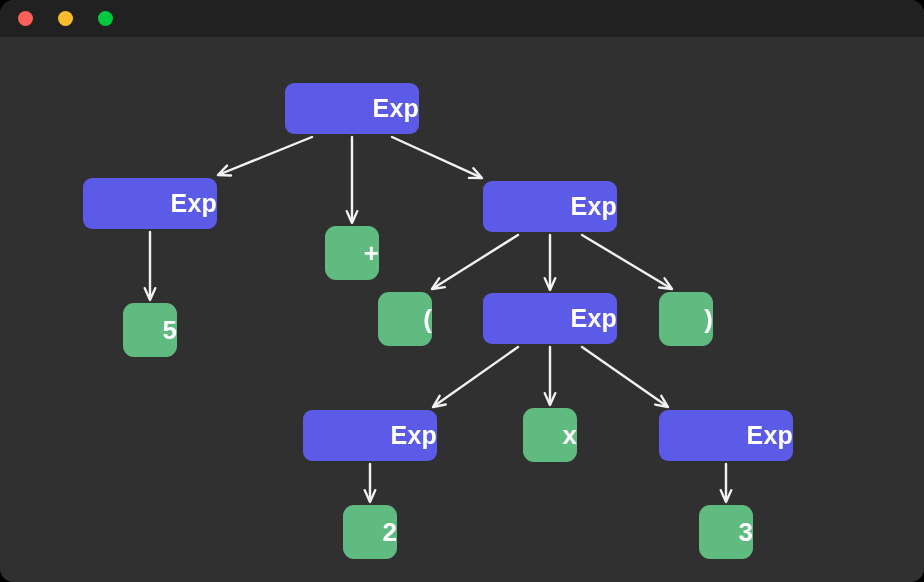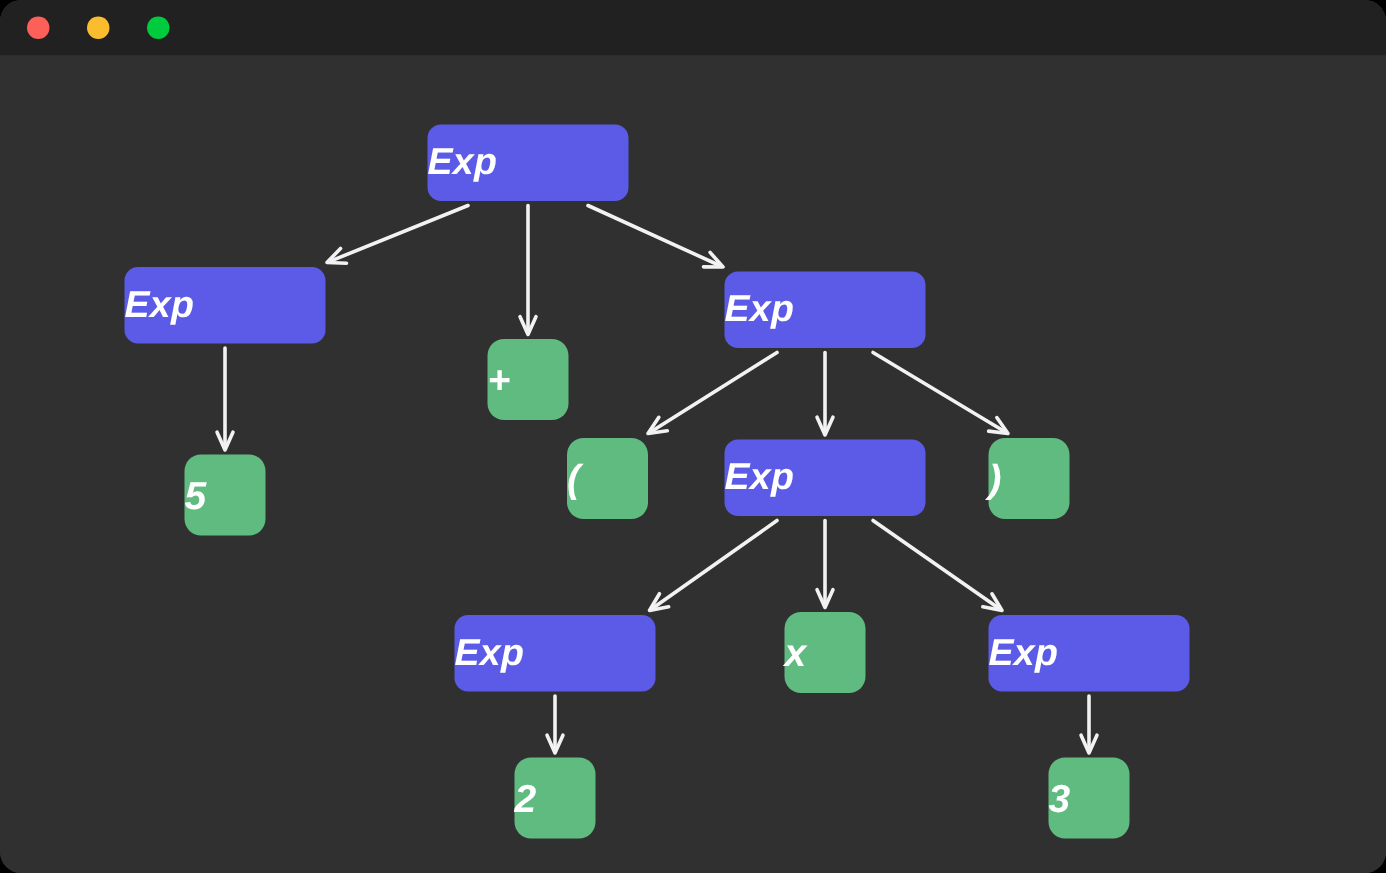--- a/index.html
+++ b/index.html
@@ -61,26 +61,25 @@
     top: 0;
     width: 924px;
     height: 545px;
     pointer-events: none;
   }
 
   .node {
     position: absolute;
     display: flex;
     align-items: center;
-    justify-content: flex-start;
+    justify-content: flex-end;
     color: #ffffff;
     font-weight: bold;
     box-sizing: border-box;
     user-select: none;
-    font-style: italic;
   }
 
   .node.nonterminal {
     background: #5b5be8;
     border-radius: 9px;
     font-size: 25px;
     letter-spacing: 0.2px;
   }
 
   .node.terminal {

